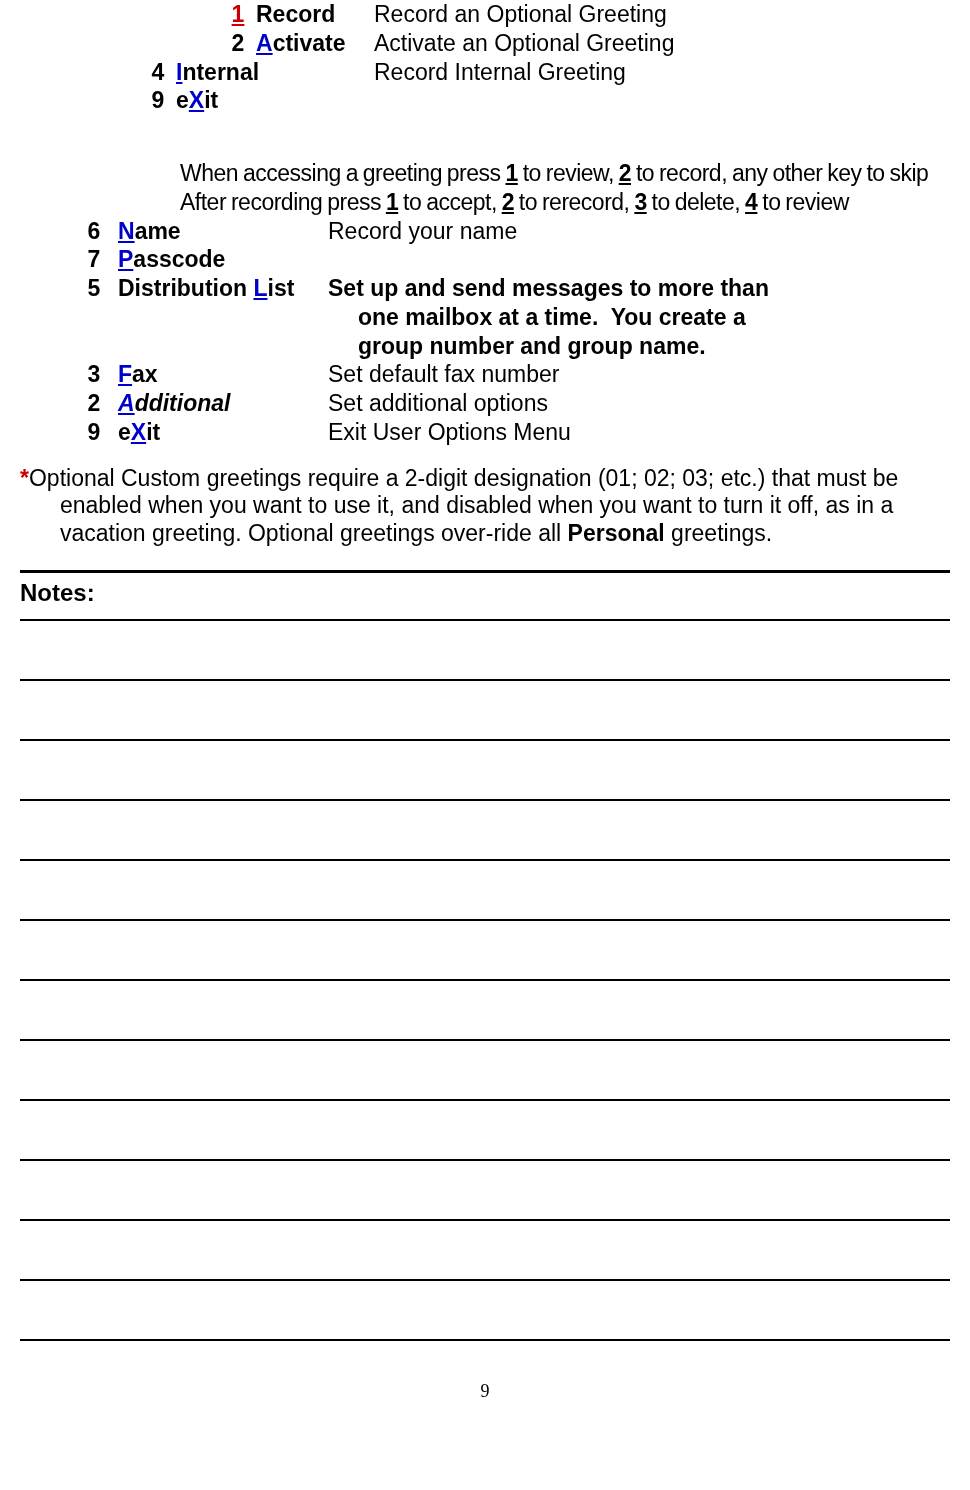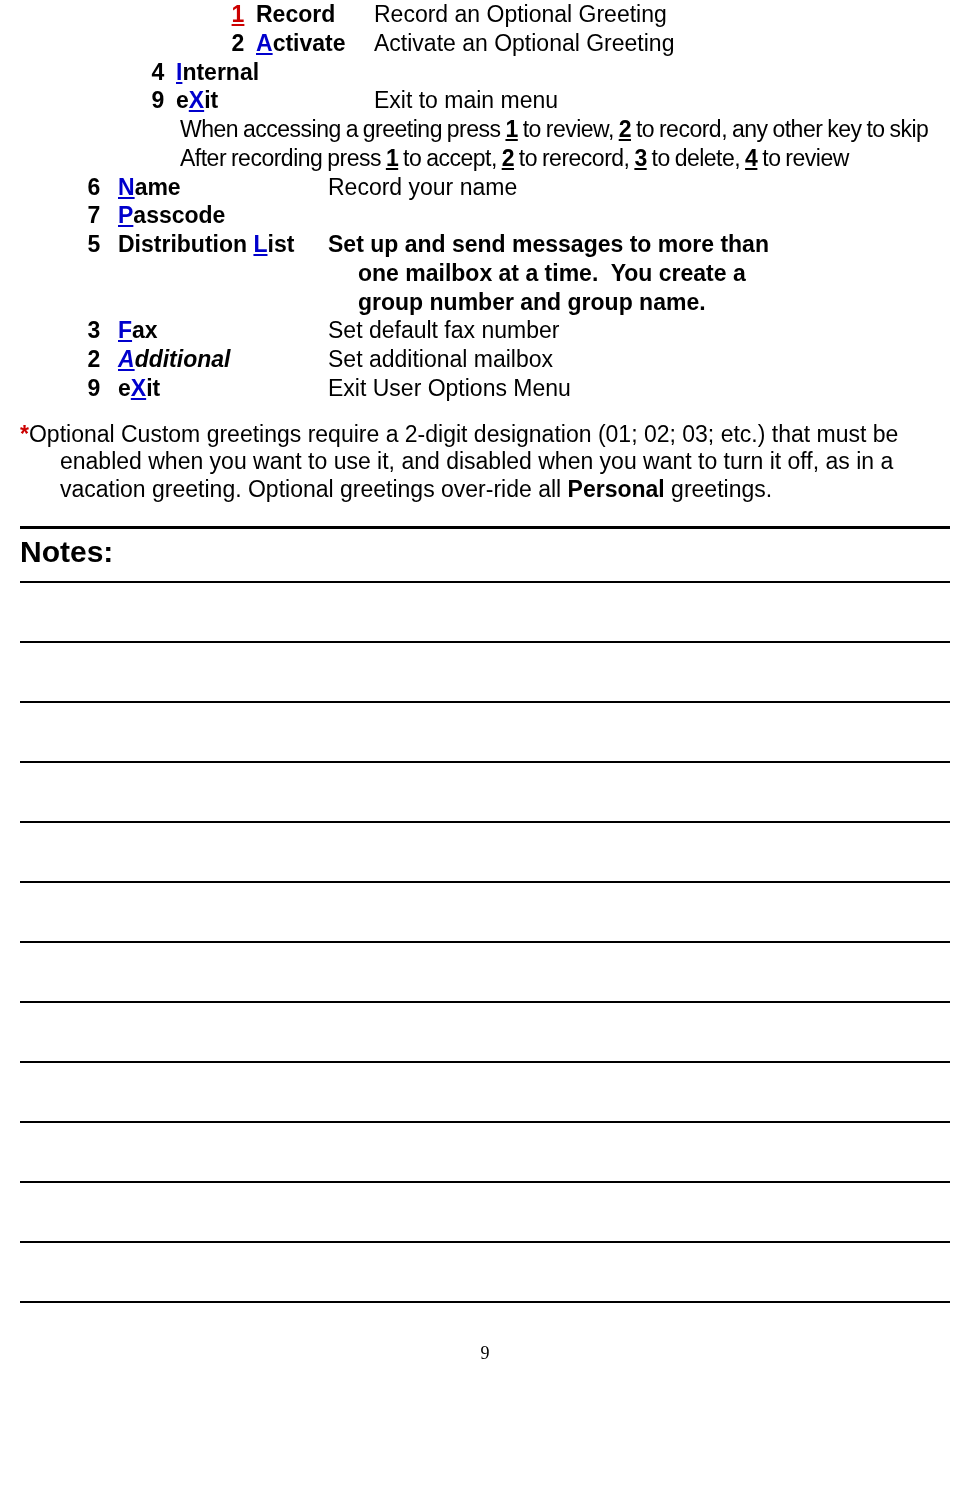--- a/index.html
+++ b/index.html
@@ -51,21 +51,21 @@
     line-height: 1.2;
   }
   .star { color: #cc0000; font-weight: bold; }
   .notes-wrap {
     margin-top: 10px;
   }
   .notehdr {
     border-top: 3px solid #000;
     border-bottom: 2px solid #000;
     padding: 6px 0 12px 0;
-    font-size: 30px;
+    font-size: 24px;
     font-weight: bold;
   }
   .note-line {
     height: 58px;
     border-bottom: 2px solid #000;
   }
   .pagenum {
     text-align: center;
     font-family: 'Times New Roman', serif;
     font-size: 18px;
@@ -90,29 +90,29 @@
           <span class="num">2</span>
           <span class="name" style="width: 118px;"><span class="hot">A</span>ctivate</span>
           <span class="desc">Activate an Optional Greeting</span>
         </div>
       </div>
 
     <div id="sub2">
         <div class="row" style="margin-left: 120px;">
           <span class="num">4</span>
           <span class="name" style="width: 198px;"><span class="hot">I</span>nternal</span>
+          <span class="desc">Record Internal Greeting</span>
         </div>
         <div class="row" style="margin-left: 120px;">
           <span class="num">9</span>
           <span class="name" style="width: 198px;">e<span class="hot">X</span>it</span>
-          <span class="desc">Exit to main menu</span>
         </div>
       </div>
 
-    <div class="row" style="margin-left:160px;">
+    <div class="row" style="margin-left:160px;margin-top:44px;">
       <span class="instr" id="instr1">When accessing a greeting press <span class="uline">1</span> to review, <span class="uline">2</span> to record, any other key to skip</span>
     </div>
     <div class="row" style="margin-left:160px;">
       <span class="instr" id="instr2">After recording press <span class="uline">1</span> to accept, <span class="uline">2</span> to rerecord, <span class="uline">3</span> to delete, <span class="uline">4</span> to review</span>
     </div>
 
     <div id="mainmenu">
         <div class="row" style="margin-left: 50px;">
           <span class="num" style="width: 48px;">6</span>
           <span class="name" style="width: 210px;"><span class="hot">N</span>ame</span>
@@ -128,21 +128,21 @@
           <span class="desc" style="padding-right: 60px; font-weight: bold;">Set up and send messages to more than<br><span style="padding-left:30px">one mailbox at a time.&nbsp; You create a</span><br><span style="padding-left:30px">group number and group name.</span></span>
         </div>
         <div class="row" style="margin-left: 50px;">
           <span class="num" style="width: 48px;">3</span>
           <span class="name" style="width: 210px;"><span class="hot">F</span>ax</span>
           <span class="desc"> Set default fax number</span>
         </div>
         <div class="row" style="margin-left: 50px;">
           <span class="num" style="width: 48px;">2</span>
           <span class="name" style="width: 210px; font-style: italic;"><span class="hot">A</span>dditional</span>
-          <span class="desc">Set additional mailbox</span>
+          <span class="desc">Set additional options</span>
         </div>
         <div class="row" style="margin-left: 50px;">
           <span class="num" style="width: 48px;">9</span>
           <span class="name" style="width: 210px;">e<span class="hot">X</span>it</span>
           <span class="desc">Exit User Options Menu</span>
         </div>
       </div>
 
   </div>
 

